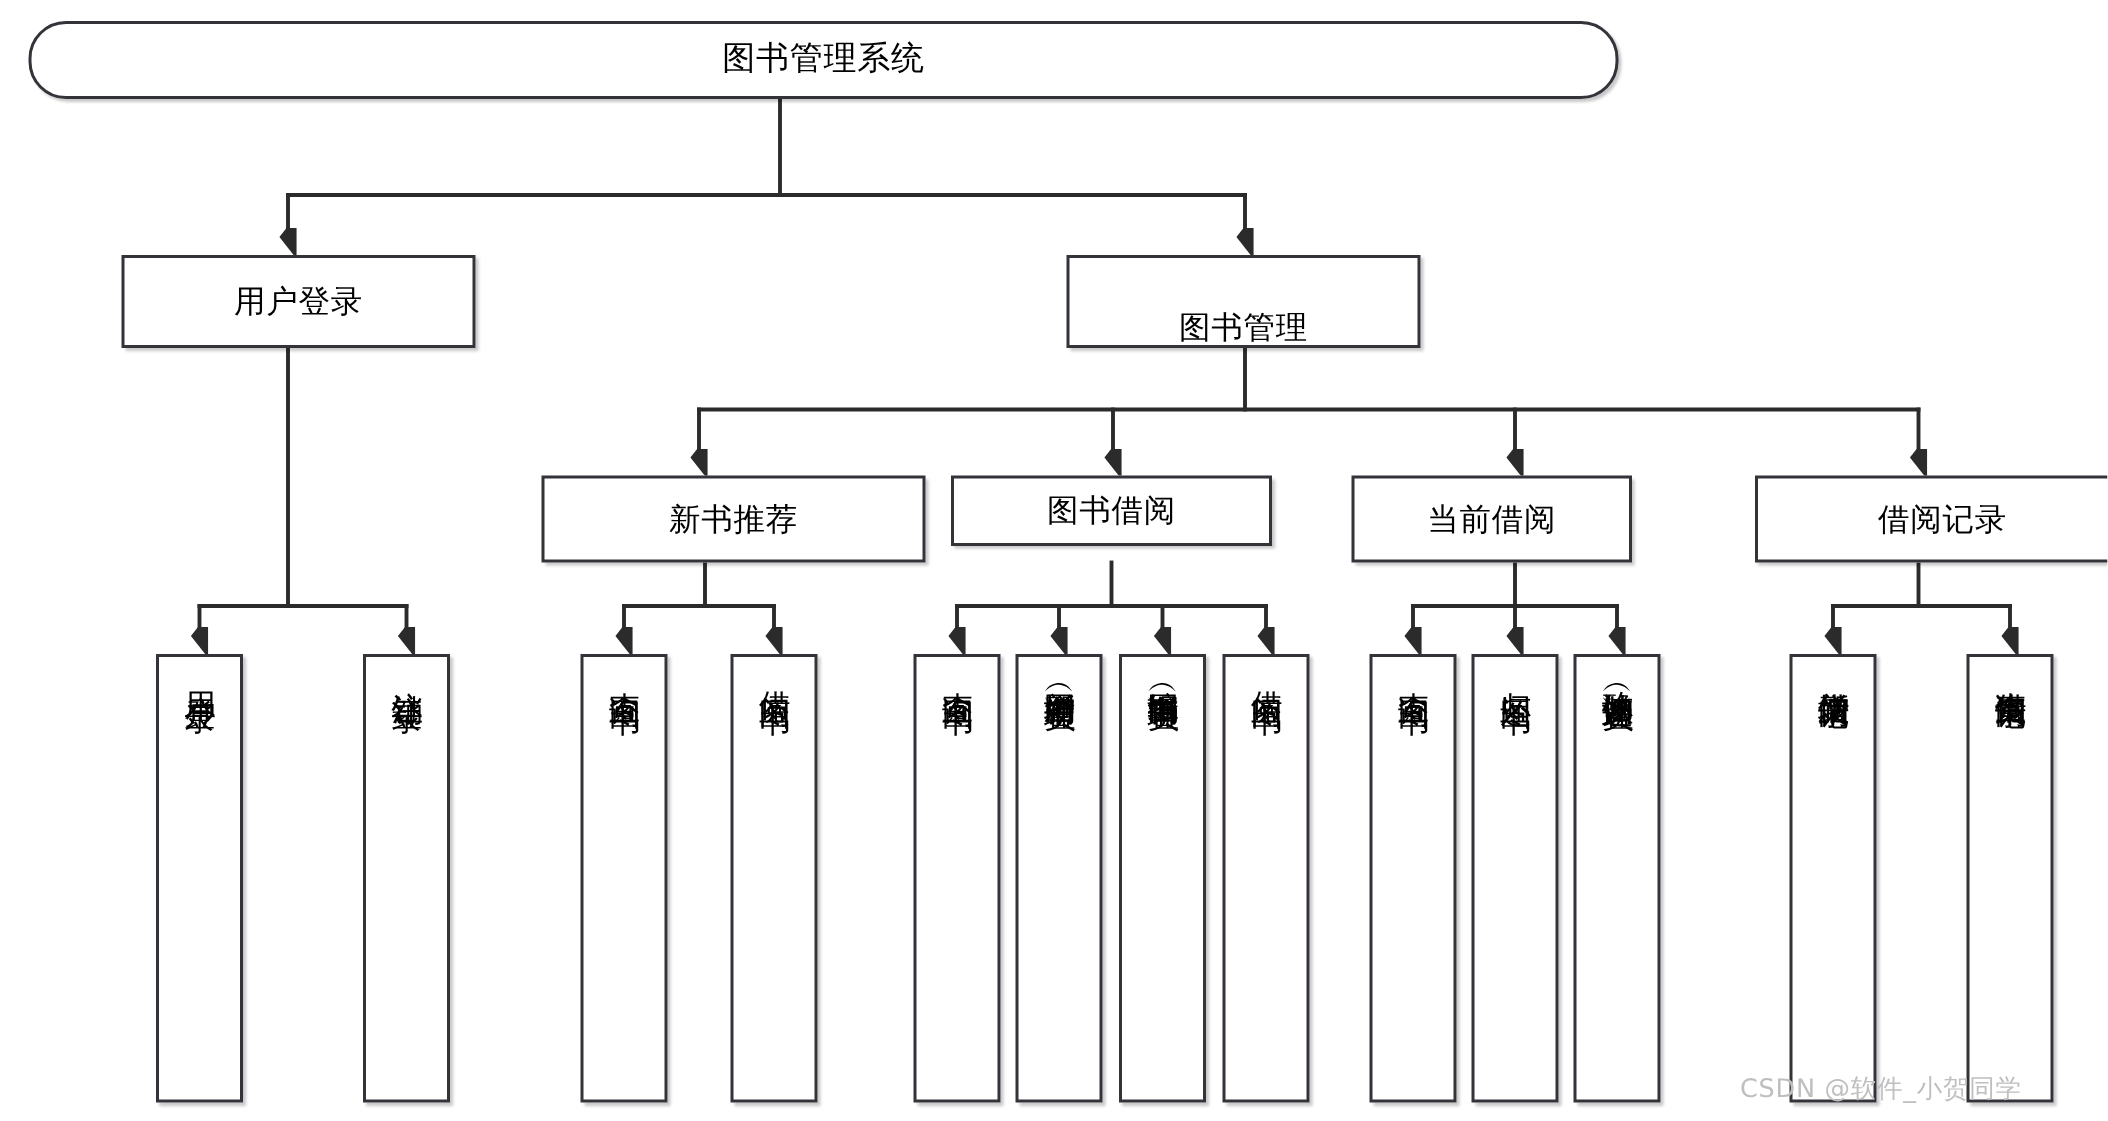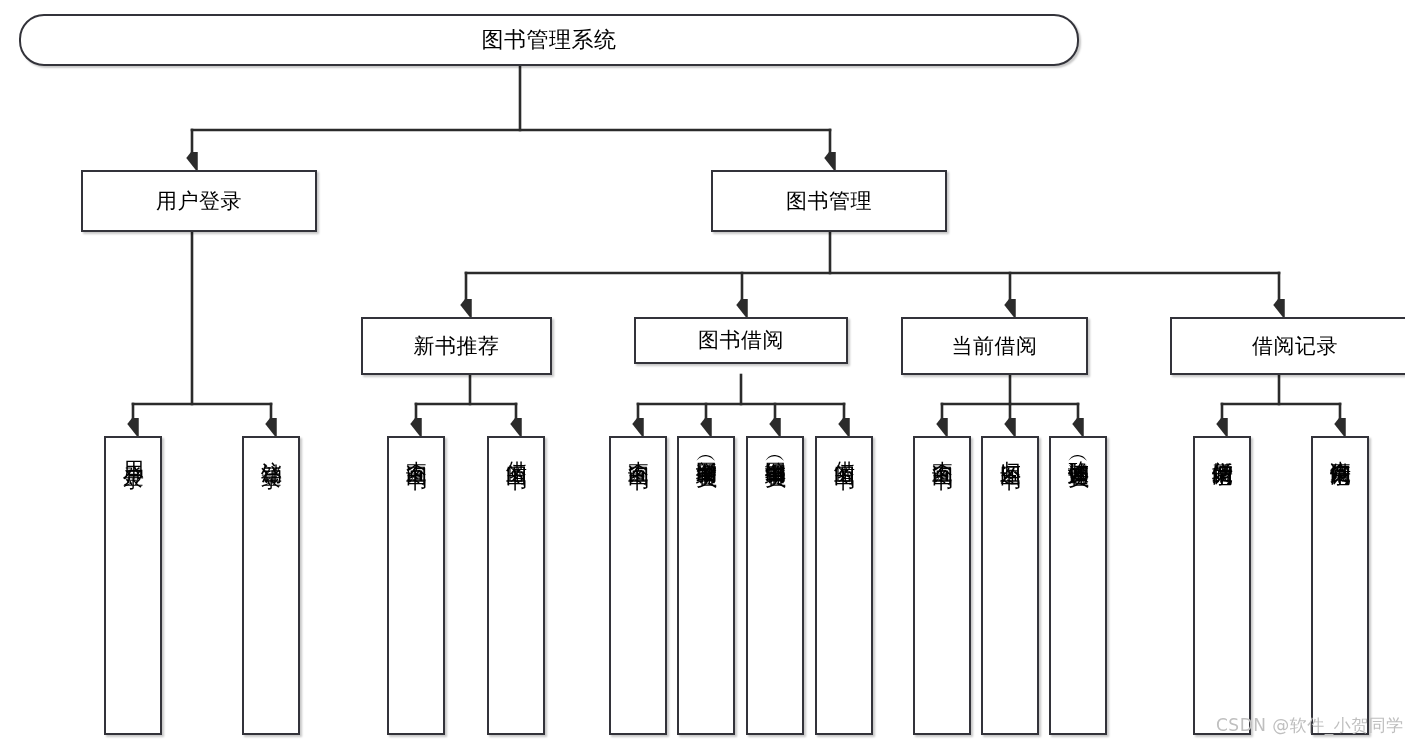--- a/index.html
+++ b/index.html
@@ -63,21 +63,21 @@
     font-size: 21px;
     line-height: 1.1;
     letter-spacing: 3px;
     max-height: 286px;
   }
   .node.vert.tall .node-label {
     letter-spacing: 1px;
   }
   .watermark {
     position: absolute;
-    left: 1216px;
+    left: 1160px;
     top: 714px;
     font-size: 17px;
     color: #bfbfbf;
     letter-spacing: 0.5px;
     white-space: nowrap;
     z-index: 5;
     font-family: "DejaVu Sans", "Liberation Sans", sans-serif;
   }
 </style>
 </head>
@@ -136,25 +136,25 @@
   </svg>
 
   <div class="node horiz root" style="left:19px; top:14px; width:1060px; height:52px;border-radius:25px;">
     <span class="node-label">图书管理系统</span>
   </div>
 
   <div class="node horiz" style="left:81px; top:170px; width:236px; height:62px;">
     <span class="node-label">用户登录</span>
   </div>
 
-  <div class="node horiz" style="left:711px; top:170px; width:236px; height:62px;">
+  <div class="node horiz" style="left:711px; top:170px; width:236px; height:62px;align-items:flex-end;">
     <span class="node-label">图书管理</span>
   </div>
 
-  <div class="node horiz" style="left:361px; top:317px; width:191px; height:58px;">
+  <div class="node horiz" style="left:361px; top:317px; width:256px; height:58px;">
     <span class="node-label">新书推荐</span>
   </div>
 
   <div class="node horiz" style="left:634px; top:317px; width:214px; height:47px;">
     <span class="node-label">图书借阅</span>
   </div>
 
   <div class="node horiz" style="left:901px; top:317px; width:187px; height:58px;">
     <span class="node-label">当前借阅</span>
   </div>

